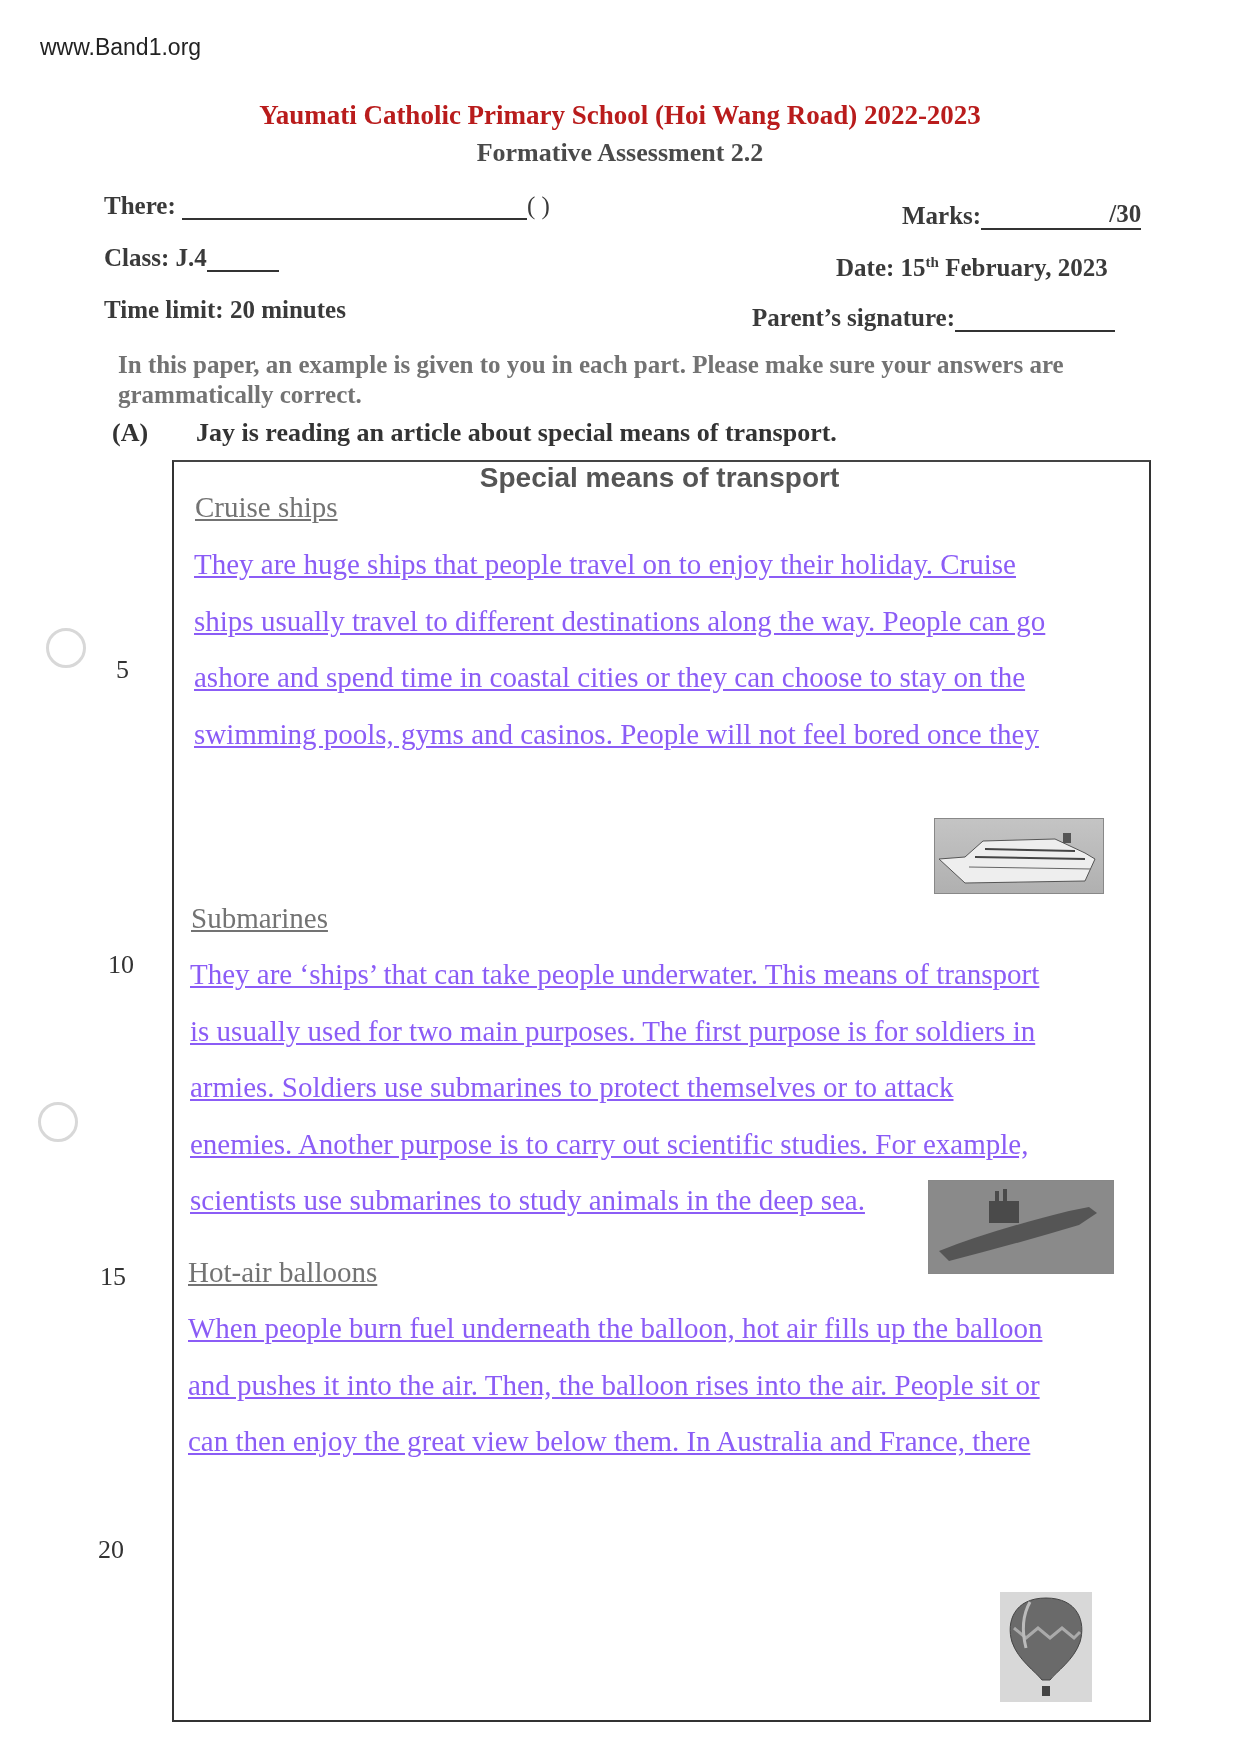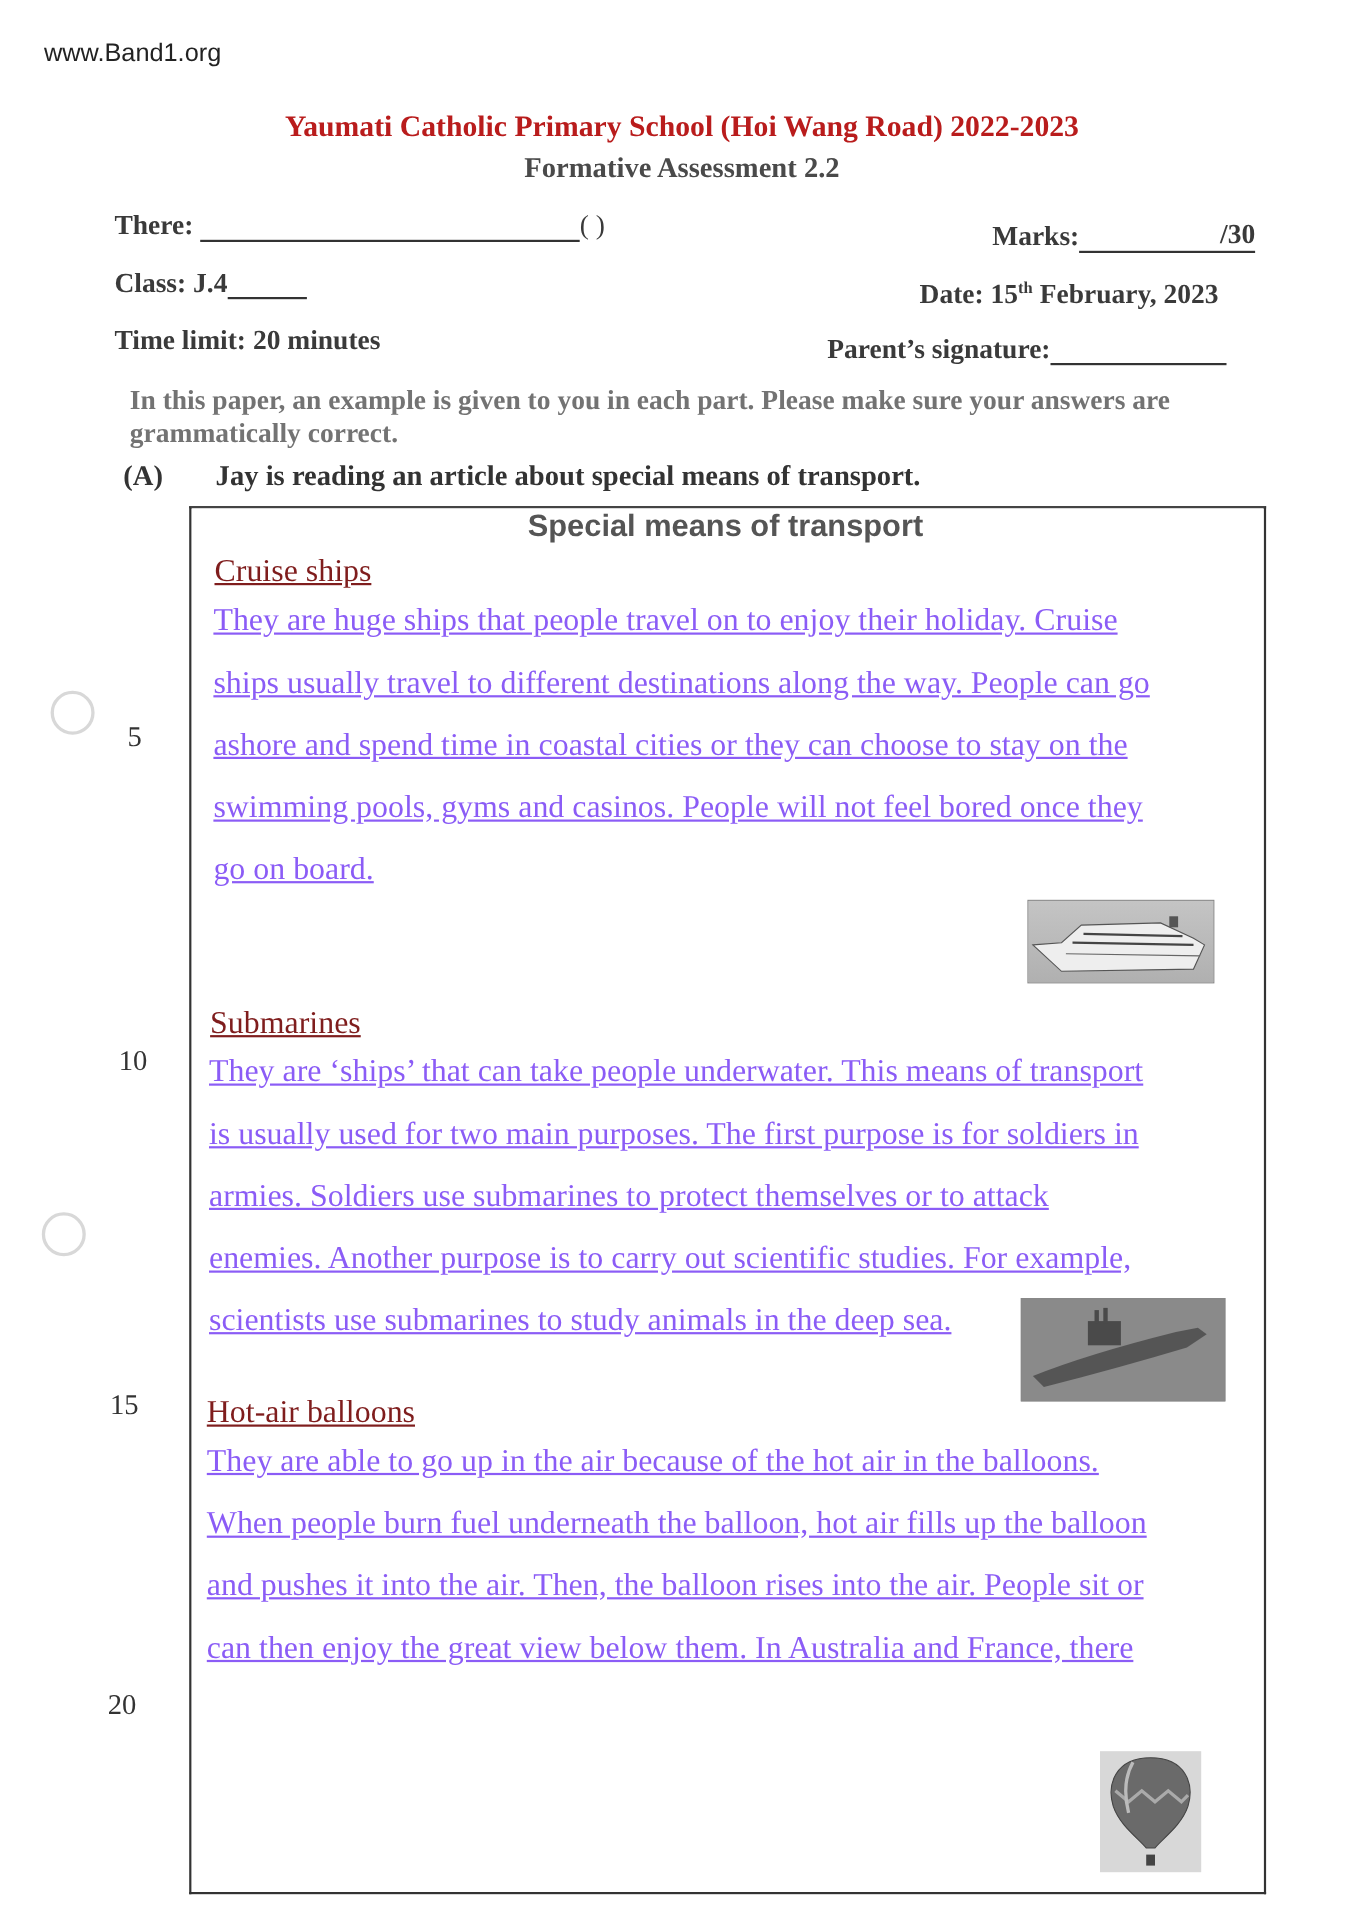--- a/index.html
+++ b/index.html
@@ -11,21 +11,21 @@
   .watermark { left:40px; top:34px; font-family:"Liberation Sans","DejaVu Sans",sans-serif; font-size:23px; color:#222; }
   .title1 { left:0; width:1240px; top:100px; text-align:center; font-size:27px; font-weight:bold; color:#b91c1c; }
   .title2 { left:0; width:1240px; top:138px; text-align:center; font-size:26px; font-weight:bold; color:#4a4a4a; }
   .hdr { font-size:25px; font-weight:bold; color:#3a3a3a; }
   .uline { display:inline-block; border-bottom:2px solid #333; vertical-align:bottom; }
   .instr { left:118px; top:350px; width:980px; font-size:25px; font-weight:bold; line-height:30px; color:#737373; }
   .partA { left:112px; top:418px; font-size:26px; font-weight:bold; color:#333; }
   .partAtxt { left:196px; top:418px; font-size:26px; font-weight:bold; color:#333; }
   .box { left:172px; top:460px; width:975px; height:1258px; border:2px solid #333; border-top:2px solid #444; }
   .box-title { left:172px; top:462px; width:975px; text-align:center; font-family:"Liberation Sans","DejaVu Sans",sans-serif; font-size:28px; font-weight:bold; color:#555; }
-  .sec-head { font-size:29px; text-decoration:underline; color:#7f1d1d;margin-top:12px; }
+  .sec-head { font-size:29px; text-decoration:underline; color:#737373; }
   .para { font-size:29px; line-height:56.5px; color:#8b5cf6;text-decoration:underline; }
   .lineno { font-size:26px; color:#333; }
   .hole { width:34px; height:34px; border:3px solid #d8d8d8; border-radius:50%; }
   .img { background:#bdbdbd; border:1px solid #888; overflow:hidden; }
 </style>
 </head>
 <body>
 
 <div class="abs watermark">www.Band1.org</div>
 
@@ -66,21 +66,20 @@
 
 <div class="abs box"></div>
 <div class="abs box-title">Special means of transport</div>
 
 <div class="abs sec-head" style="left:195px; top:491px;">Cruise ships</div>
 <div class="abs para" style="left:194px; top:536px; width:950px;">
   <div>They are huge ships that people travel on to enjoy their holiday. Cruise</div>
   <div>ships usually travel to different destinations along the way. People can go</div>
   <div>ashore and spend time in coastal cities or they can choose to stay on the</div>
   <div>swimming pools, gyms and casinos. People will not feel bored once they</div>
-  <div>go on board.</div>
 </div>
 <div class="abs img" style="left:934px; top:818px; width:168px; height:74px; background:linear-gradient(#c4c4c4,#b0b0b0);">
   <svg width="168" height="74" viewBox="0 0 168 74">
     <path d="M4 40 L30 38 L48 22 L120 20 L150 34 L160 40 L150 62 L30 64 Z" fill="#eeeeee" stroke="#555" stroke-width="1"></path>
     <line x1="50" y1="30" x2="140" y2="32" stroke="#444" stroke-width="2"></line>
     <line x1="40" y1="38" x2="150" y2="40" stroke="#444" stroke-width="2"></line>
     <line x1="34" y1="48" x2="156" y2="50" stroke="#666" stroke-width="1"></line>
     <rect x="128" y="14" width="8" height="10" fill="#555"></rect>
   </svg>
 </div>
@@ -97,21 +96,20 @@
   <svg width="184" height="92" viewBox="0 0 184 92">
     <path d="M10 70 Q60 50 140 30 L160 26 L168 32 L150 44 Q90 62 20 80 Z" fill="#555"></path>
     <rect x="60" y="20" width="30" height="22" fill="#4a4a4a"></rect>
     <rect x="66" y="10" width="4" height="12" fill="#4a4a4a"></rect>
     <rect x="74" y="8" width="4" height="14" fill="#4a4a4a"></rect>
   </svg>
 </div>
 
 <div class="abs sec-head" style="left:188px; top:1256px;">Hot-air balloons</div>
 <div class="abs para" style="left:188px; top:1300px; width:950px;">
-  <div>They are able to go up in the air because of the hot air in the balloons.</div>
   <div>When people burn fuel underneath the balloon, hot air fills up the balloon</div>
   <div>and pushes it into the air. Then, the balloon rises into the air. People sit or</div>
   <div>can then enjoy the great view below them. In Australia and France, there</div>
 </div>
 <div class="abs img" style="left:1000px; top:1592px; width:92px; height:110px; background:#d8d8d8; border:none;">
   <svg width="92" height="110" viewBox="0 0 92 110">
     <path d="M46 6 C14 6 6 30 12 50 C18 68 36 80 42 88 L50 88 C56 80 74 68 80 50 C86 30 78 6 46 6 Z" fill="#6a6a6a" stroke="#444" stroke-width="1"></path>
     <path d="M14 36 L26 46 L38 36 L50 46 L62 36 L74 46 L80 40" fill="none" stroke="#aaa" stroke-width="3"></path>
     <path d="M30 10 C22 24 22 40 26 56" fill="none" stroke="#bbb" stroke-width="3"></path>
     <rect x="42" y="94" width="8" height="10" fill="#444"></rect>

